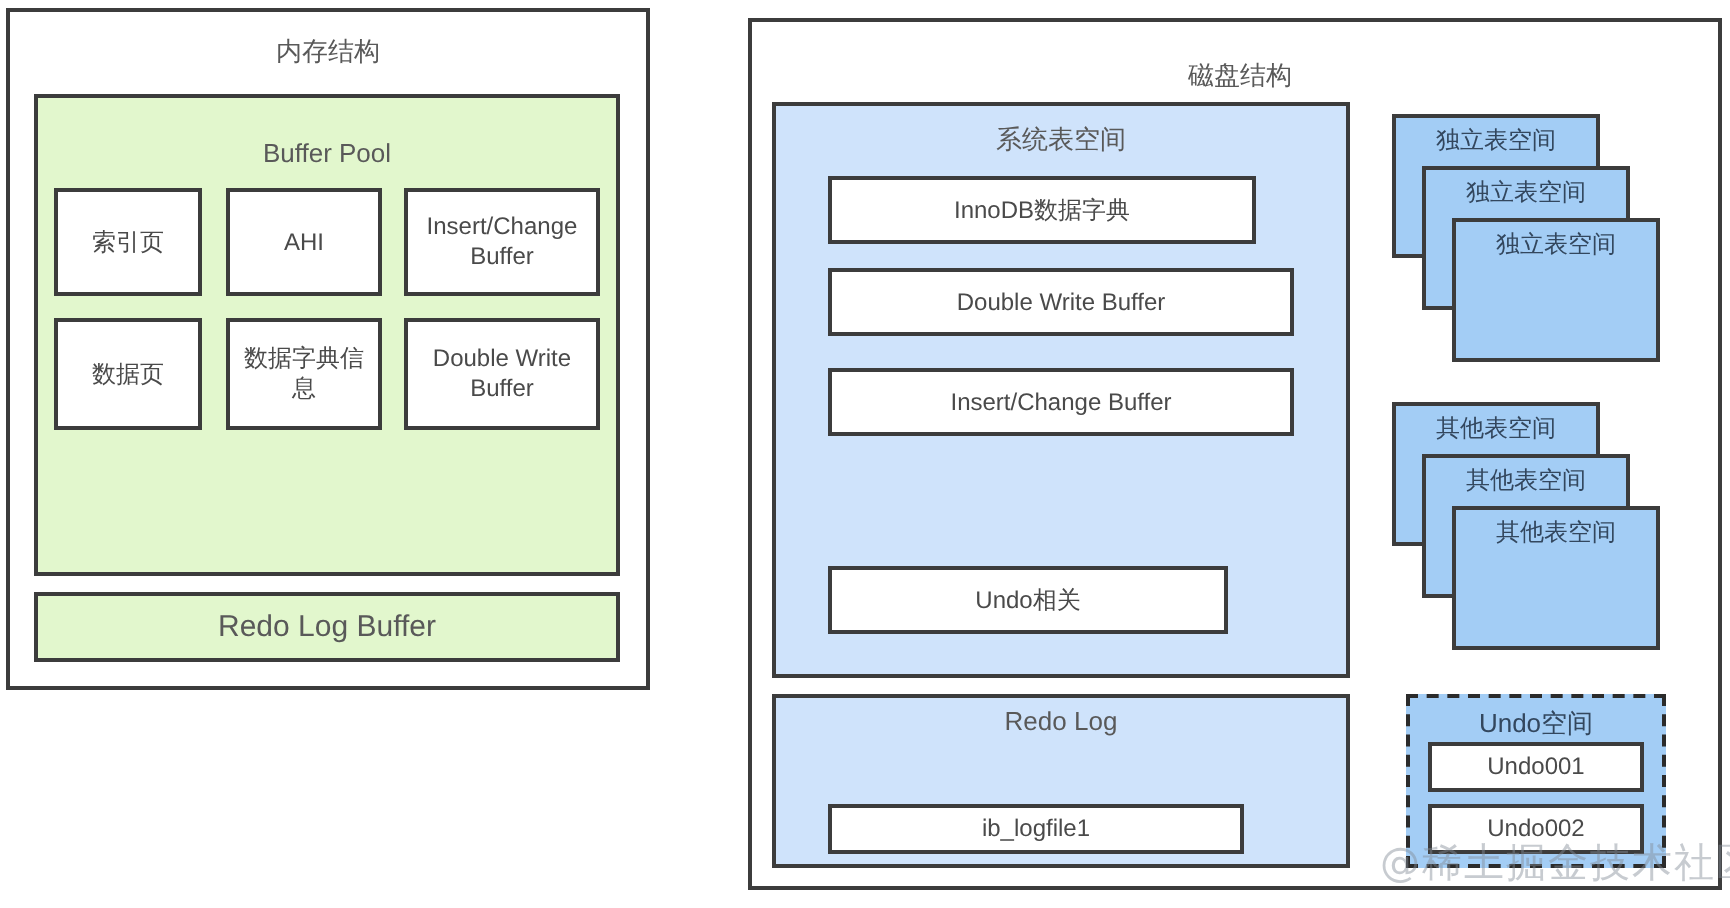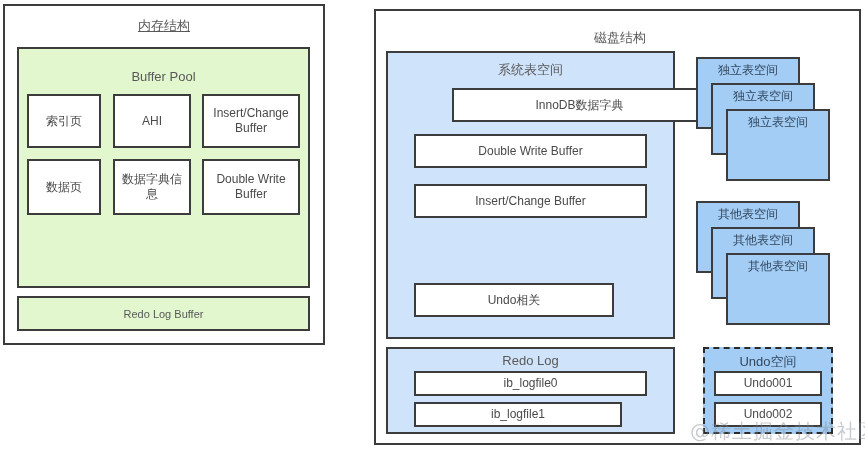--- a/index.html
+++ b/index.html
@@ -88,21 +88,21 @@
     pointer-events: none;
   }
 </style>
 </head>
 <body>
 
 <div id="canvas">
 
   <div class="panel" style="left:3px; top:4px; width:322px; height:341px;"></div>
 
-  <div class="panel-title" style="left:3px; top:17px; width:322px;text-decoration:underline;">内存结构</div>
+  <div class="panel-title" style="left:3px; top:17px; width:322px;">内存结构</div>
 
   <div class="group green" style="left:17px; top:47px; width:293px; height:241px;">
     <div class="group-title" style="top:20px;">Buffer Pool</div>
   </div>
 
   <div class="cell" style="left:27px; top:94px; width:74px; height:54px;">
     <span>索引页</span>
   </div>
   <div class="cell" style="left:113px; top:94px; width:78px; height:54px;">
     <span>AHI</span>
@@ -116,32 +116,32 @@
   </div>
   <div class="cell" style="left:113px; top:159px; width:78px; height:56px;">
     <span>数据字典信息</span>
   </div>
   <div class="cell" style="left:202px; top:159px; width:98px; height:56px;">
     <span>Double Write Buffer</span>
   </div>
 
 
   <div class="group green" style="left:17px; top:296px; width:293px; height:35px; display:flex; align-items:center; justify-content:center;">
-    <span style="font-size:11px;color:#595959;">Redo Log Buffer</span>
+    <span style="font-size:15px;color:#595959;">Redo Log Buffer</span>
   </div>
 
   <div class="panel" style="left:374px; top:9px; width:487px; height:436px;"></div>
 
   <div class="panel-title" style="left:555px; top:29px; width:130px;">磁盘结构</div>
 
   <div class="group blue" style="left:386px; top:51px; width:289px; height:288px;">
     <div class="group-title" style="top:8px;">系统表空间</div>
   </div>
 
-  <div class="cell" style="left:414px; top:88px; width:255px; height:34px;margin-left:38px;">
+  <div class="cell" style="left:414px; top:88px; width:214px; height:34px;">
     <span>InnoDB数据字典</span>
   </div>
   <div class="cell" style="left:414px; top:134px; width:233px; height:34px;">
     <span>Double Write Buffer</span>
   </div>
   <div class="cell" style="left:414px; top:184px; width:233px; height:34px;">
     <span>Insert/Change Buffer</span>
   </div>
   <div class="cell" style="left:414px; top:283px; width:200px; height:34px;">
     <span>Undo相关</span>
@@ -163,23 +163,20 @@
   <div class="stack-box" style="left:711px; top:227px; width:104px; height:72px; z-index:2;">
     <span>其他表空间</span>
   </div>
   <div class="stack-box" style="left:726px; top:253px; width:104px; height:72px; z-index:3;">
     <span>其他表空间</span>
   </div>
 
   <div class="group blue" style="left:386px; top:347px; width:289px; height:87px;">
     <div class="group-title" style="top:4px;">Redo Log</div>
   </div>
-  <div class="cell" style="left:414px; top:371px; width:233px; height:25px;">
-    <span>ib_logfile0</span>
-  </div>
   <div class="cell" style="left:414px; top:402px; width:208px; height:25px;">
     <span>ib_logfile1</span>
   </div>
 
   <div class="group dashed" style="left:703px; top:347px; width:130px; height:87px;">
     <div class="group-title" style="top:4px; color:#33475e;">Undo空间</div>
   </div>
   <div class="cell" style="left:714px; top:371px; width:108px; height:25px;">
     <span>Undo001</span>
   </div>

